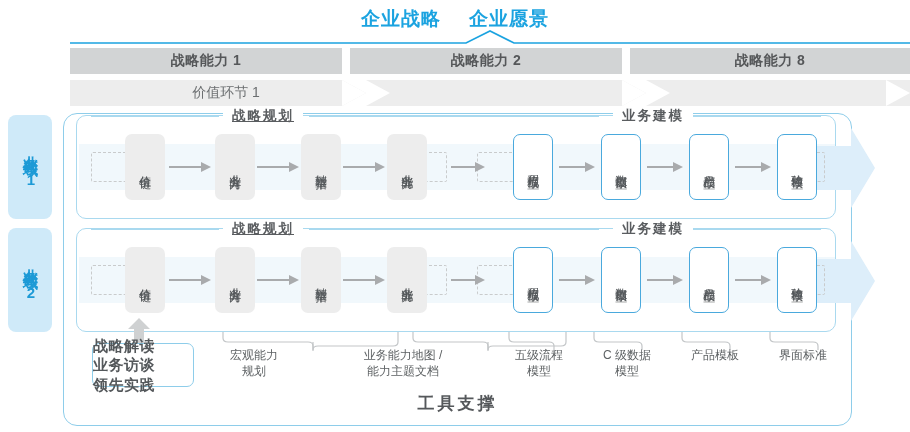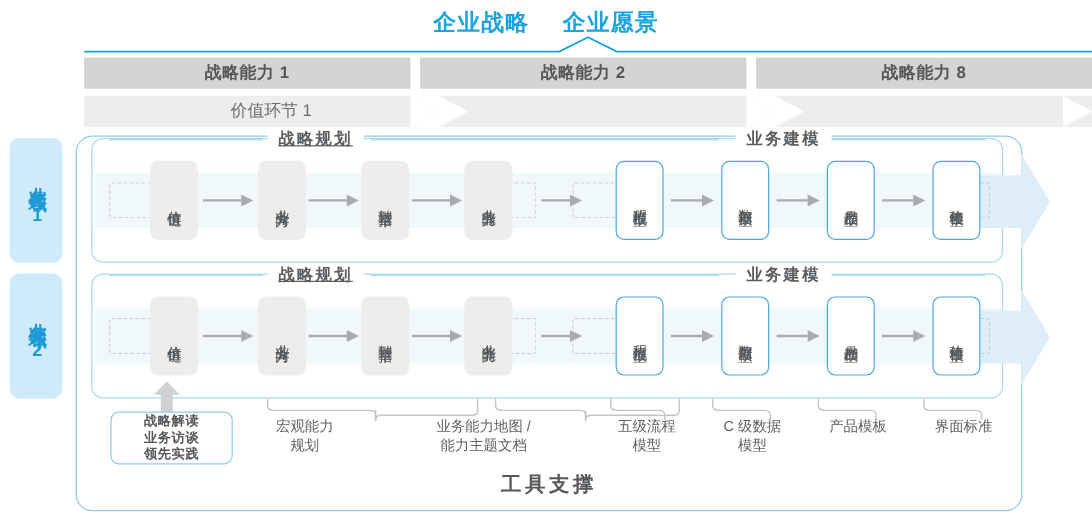--- a/index.html
+++ b/index.html
@@ -113,22 +113,22 @@
 
   
   .brace { position: absolute; }
   .tool-label {
     position: absolute; text-align: center; font-size: 12px;
     color: #5d6163; line-height: 1.35;
   }
   .tool-box {
     position: absolute; left: 92px; top: 343px; width: 102px; height: 44px;
     border: 1.3px solid #8ecdea; border-radius: 7px; background: #ffffff;
-    display: flex; align-items: center; justify-content: center;
-    font-size: 11px; color: #54585b; line-height: 1.3; text-align: center;
+    display: flex; align-items: center; 
+    font-size: 15px; color: #54585b; line-height: 1.3; text-align: center;
     font-weight: 600; letter-spacing: .5px;
   }
   .up-arrow { position: absolute; left: 128px; top: 318px; }
 
   .support-bar {
     position: absolute; left: 63px; top: 388px; width: 789px; height: 30px;
     display: flex; align-items: center; justify-content: center;
     font-size: 17px; font-weight: bold; color: #55585b; letter-spacing: 3px;
   }
 </style>

